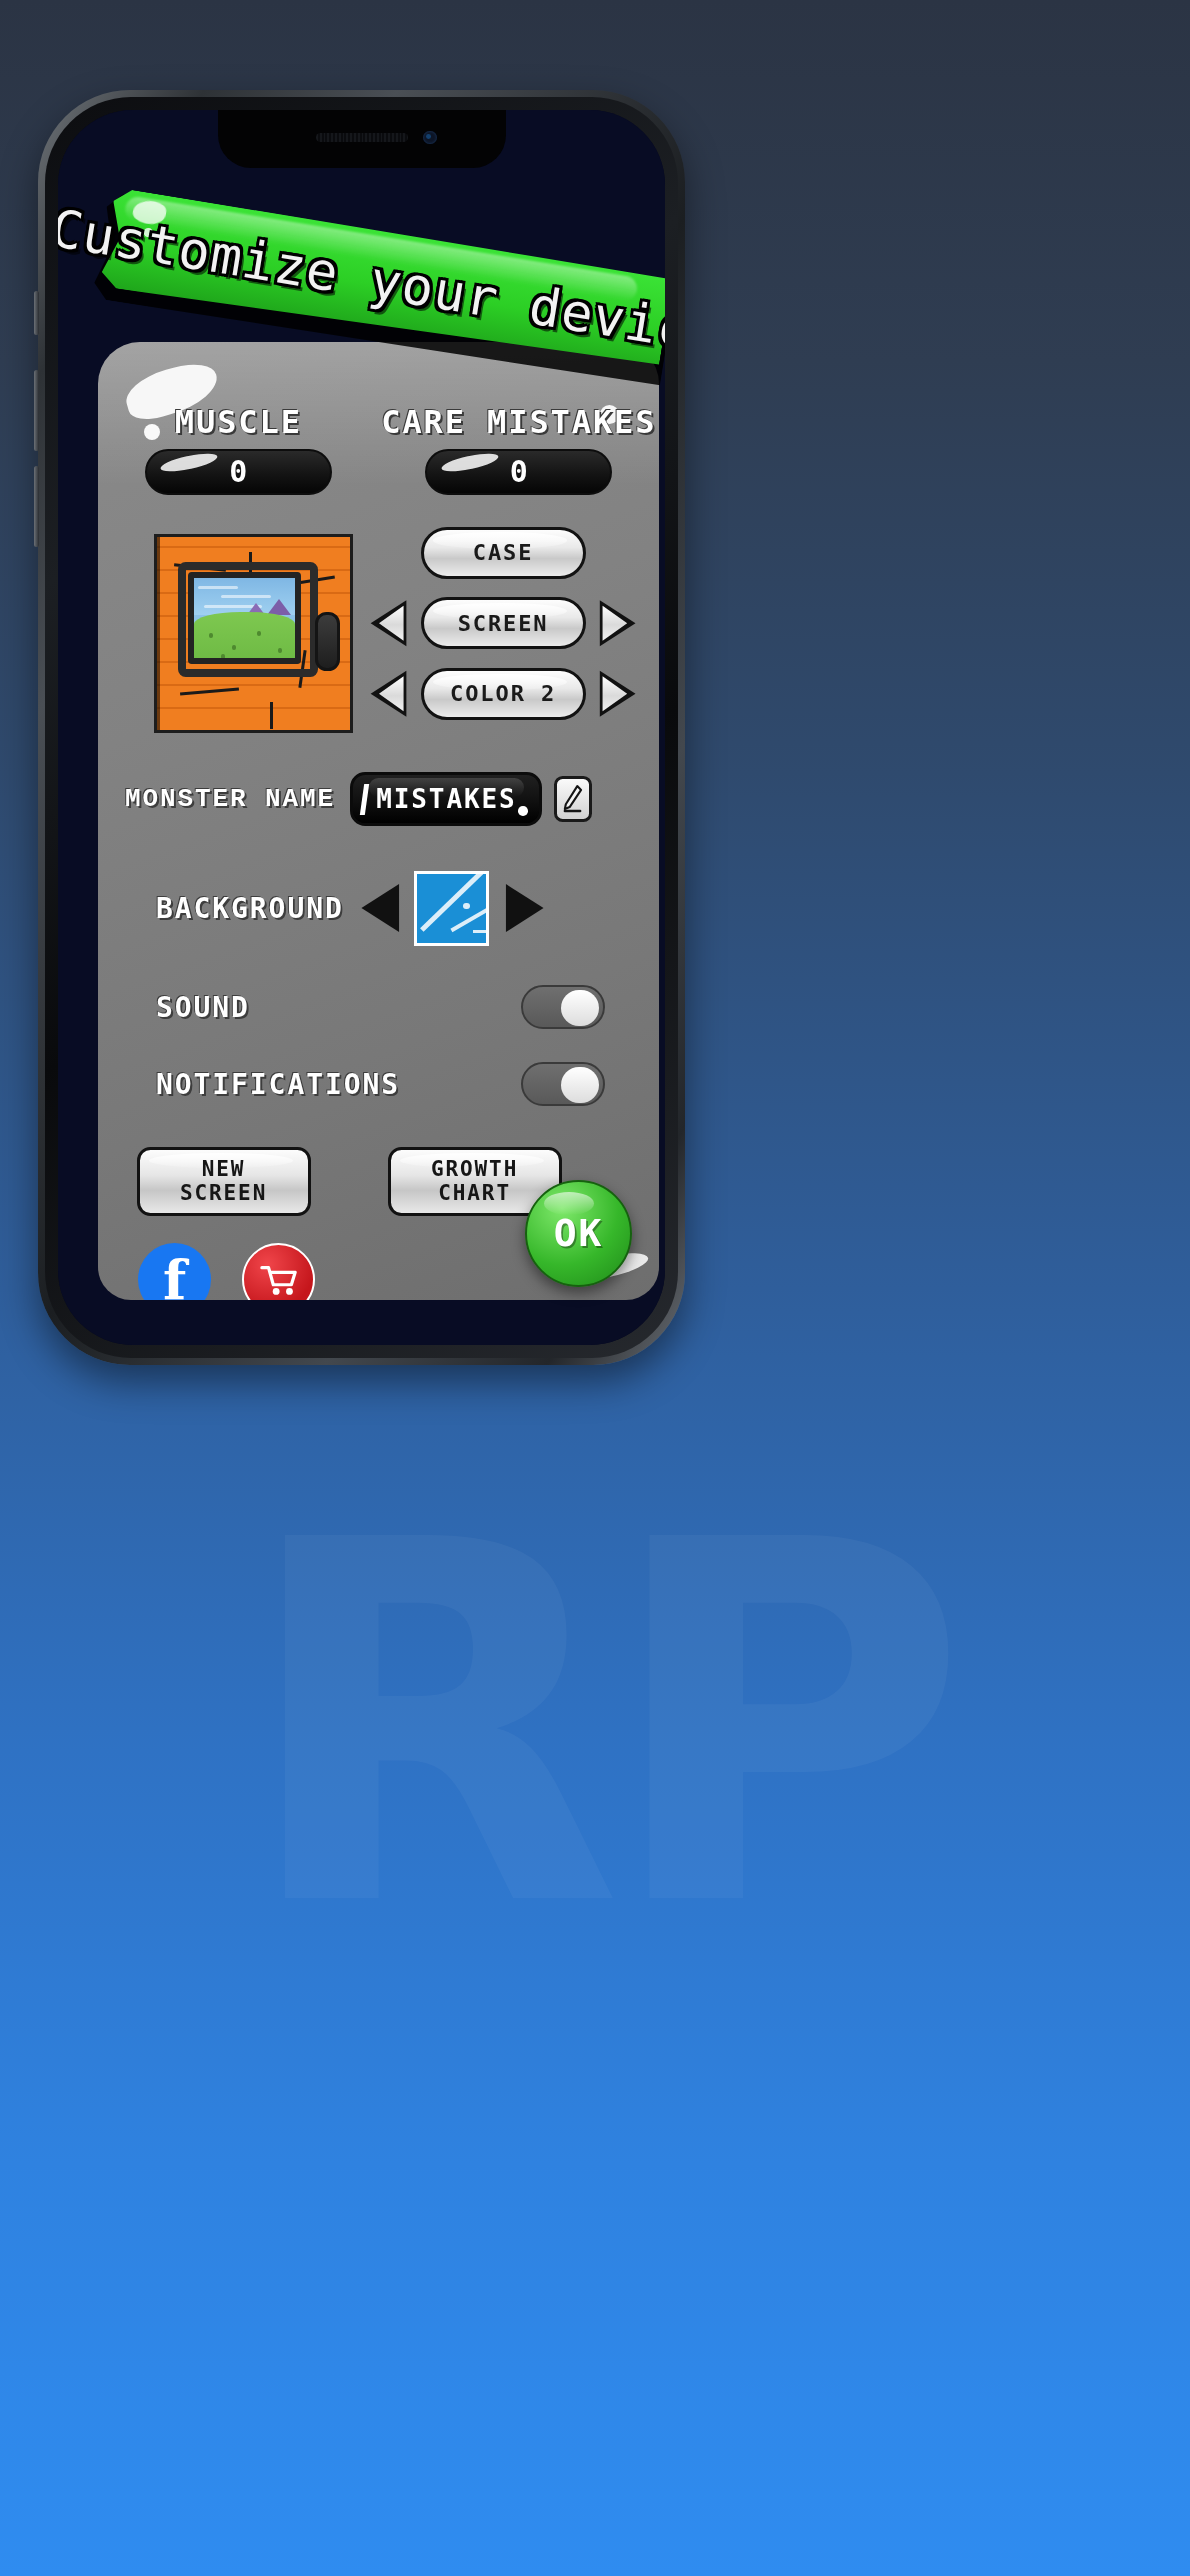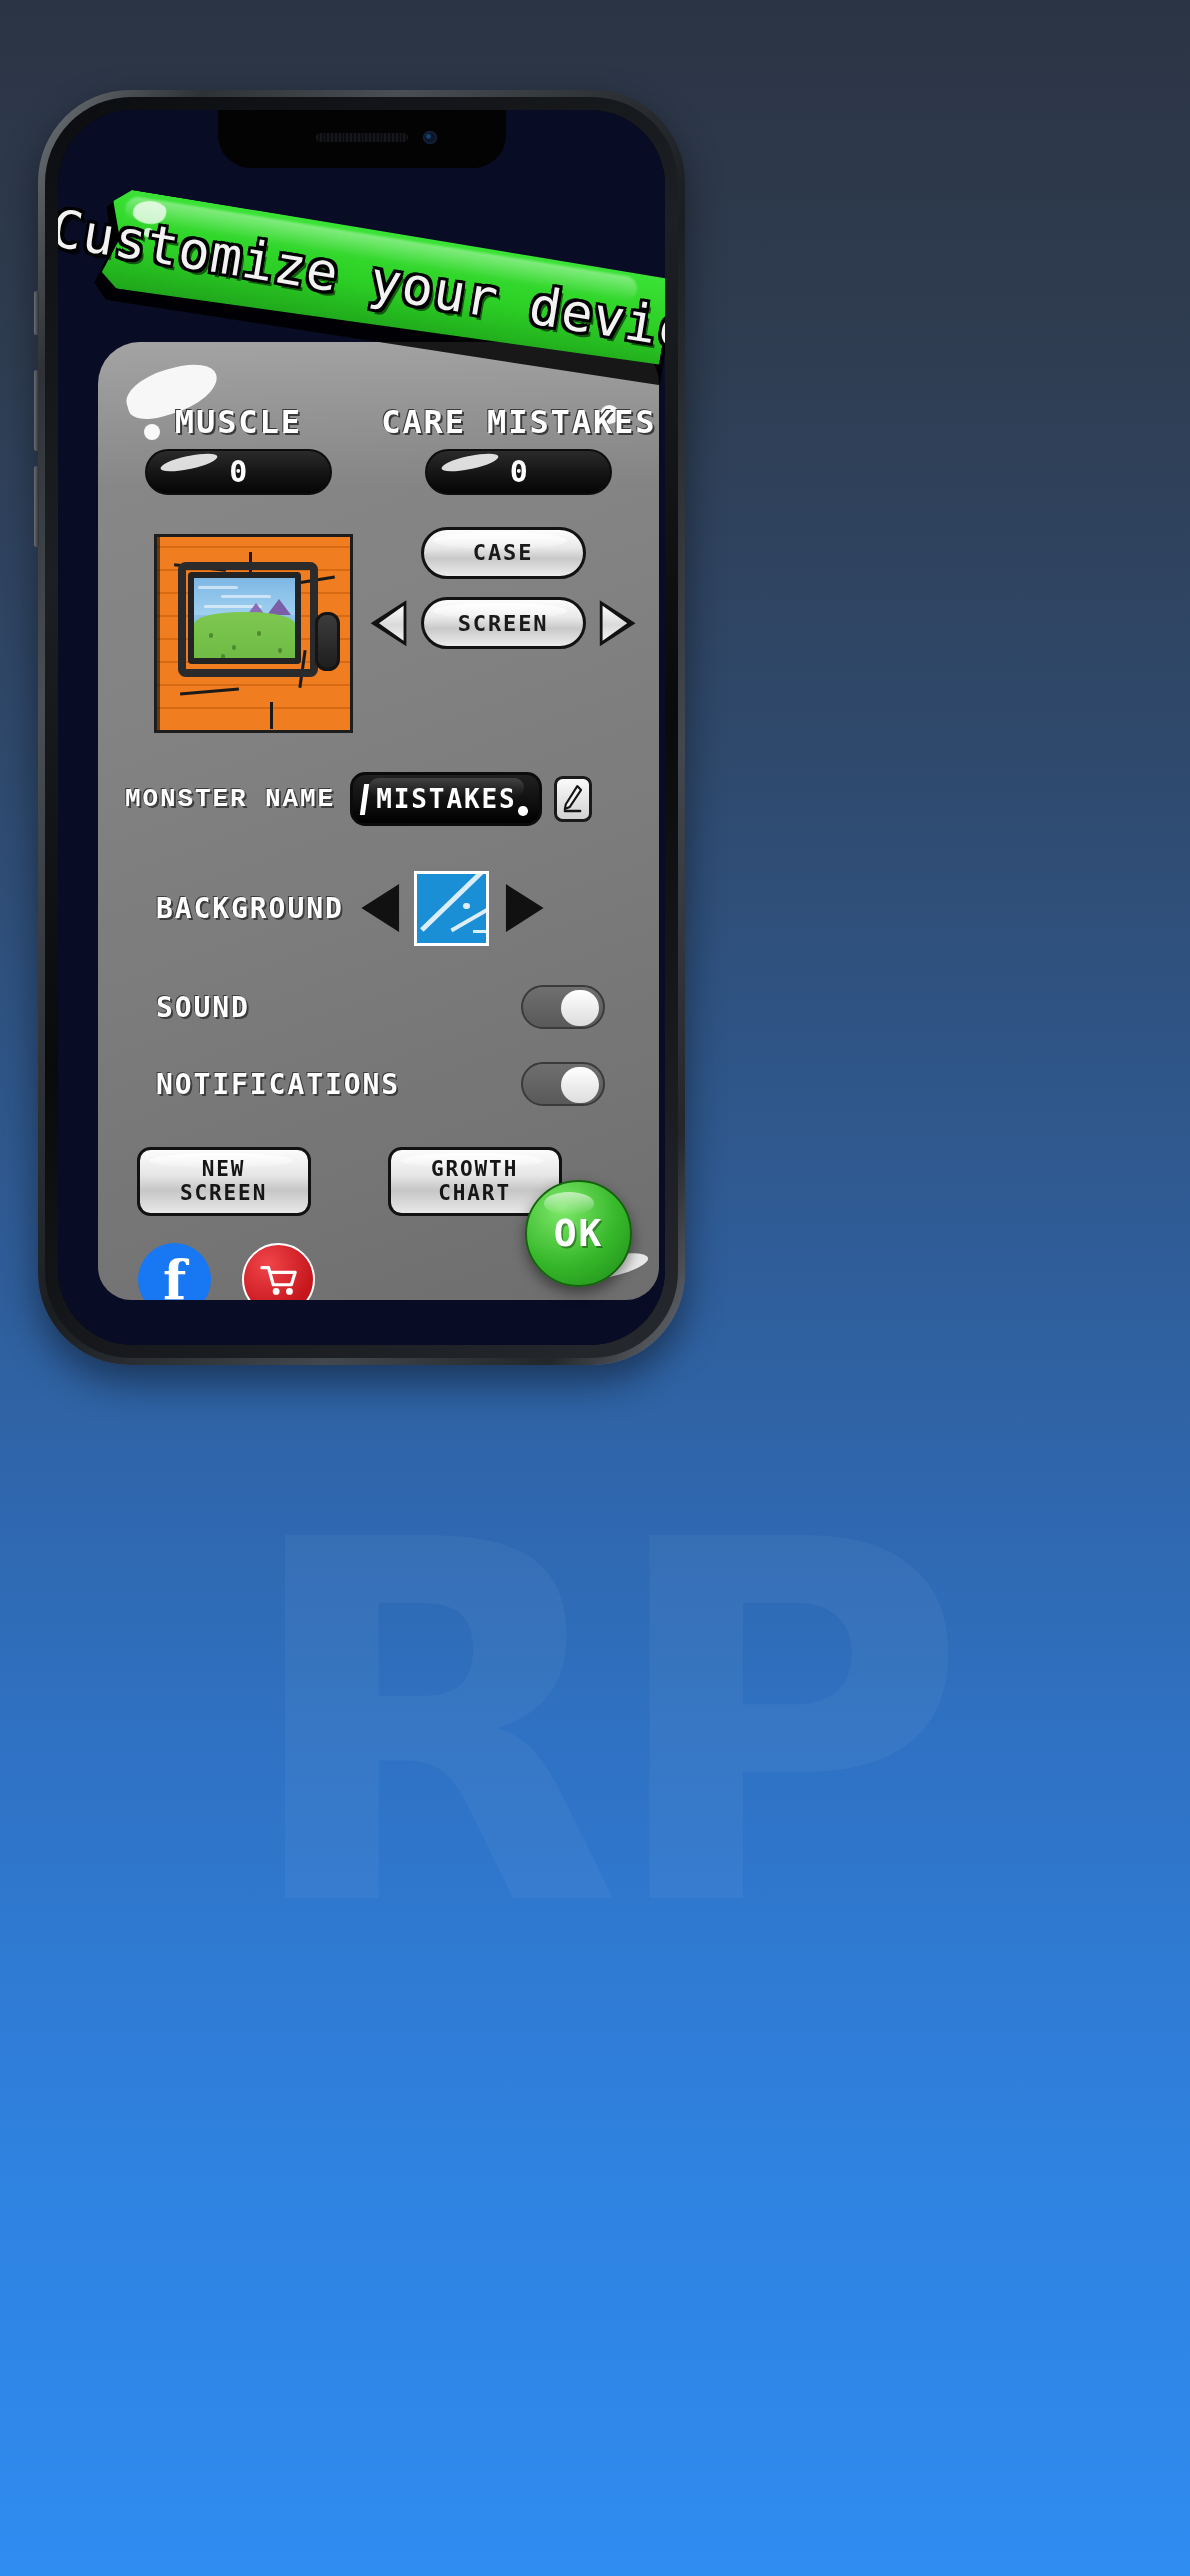--- a/index.html
+++ b/index.html
@@ -347,20 +347,32 @@
                 <div class="gbtn">
                   <div class="gl"></div>
                   <span>SCREEN</span>
                 </div>
                 <div class="arrow right">
                     <div class="tri"></div>
                   </div>
               </div>
 
 
+              <div class="btnrow">
+                <div class="arrow left">
+                    <div class="tri"></div>
+                  </div>
+                <div class="gbtn">
+                  <div class="gl"></div>
+                  <span>COLOR 2</span>
+                </div>
+                <div class="arrow right">
+                    <div class="tri"></div>
+                  </div>
+              </div>
 
             </div>
 
             <div class="namerow">
               <div class="name-label">MONSTER NAME</div>
               <div class="name-field">
                 <div class="gl"></div>
                 <div class="caret"></div>
                 <div class="name-val">MISTAKES</div>
                 <div class="dot"></div>

